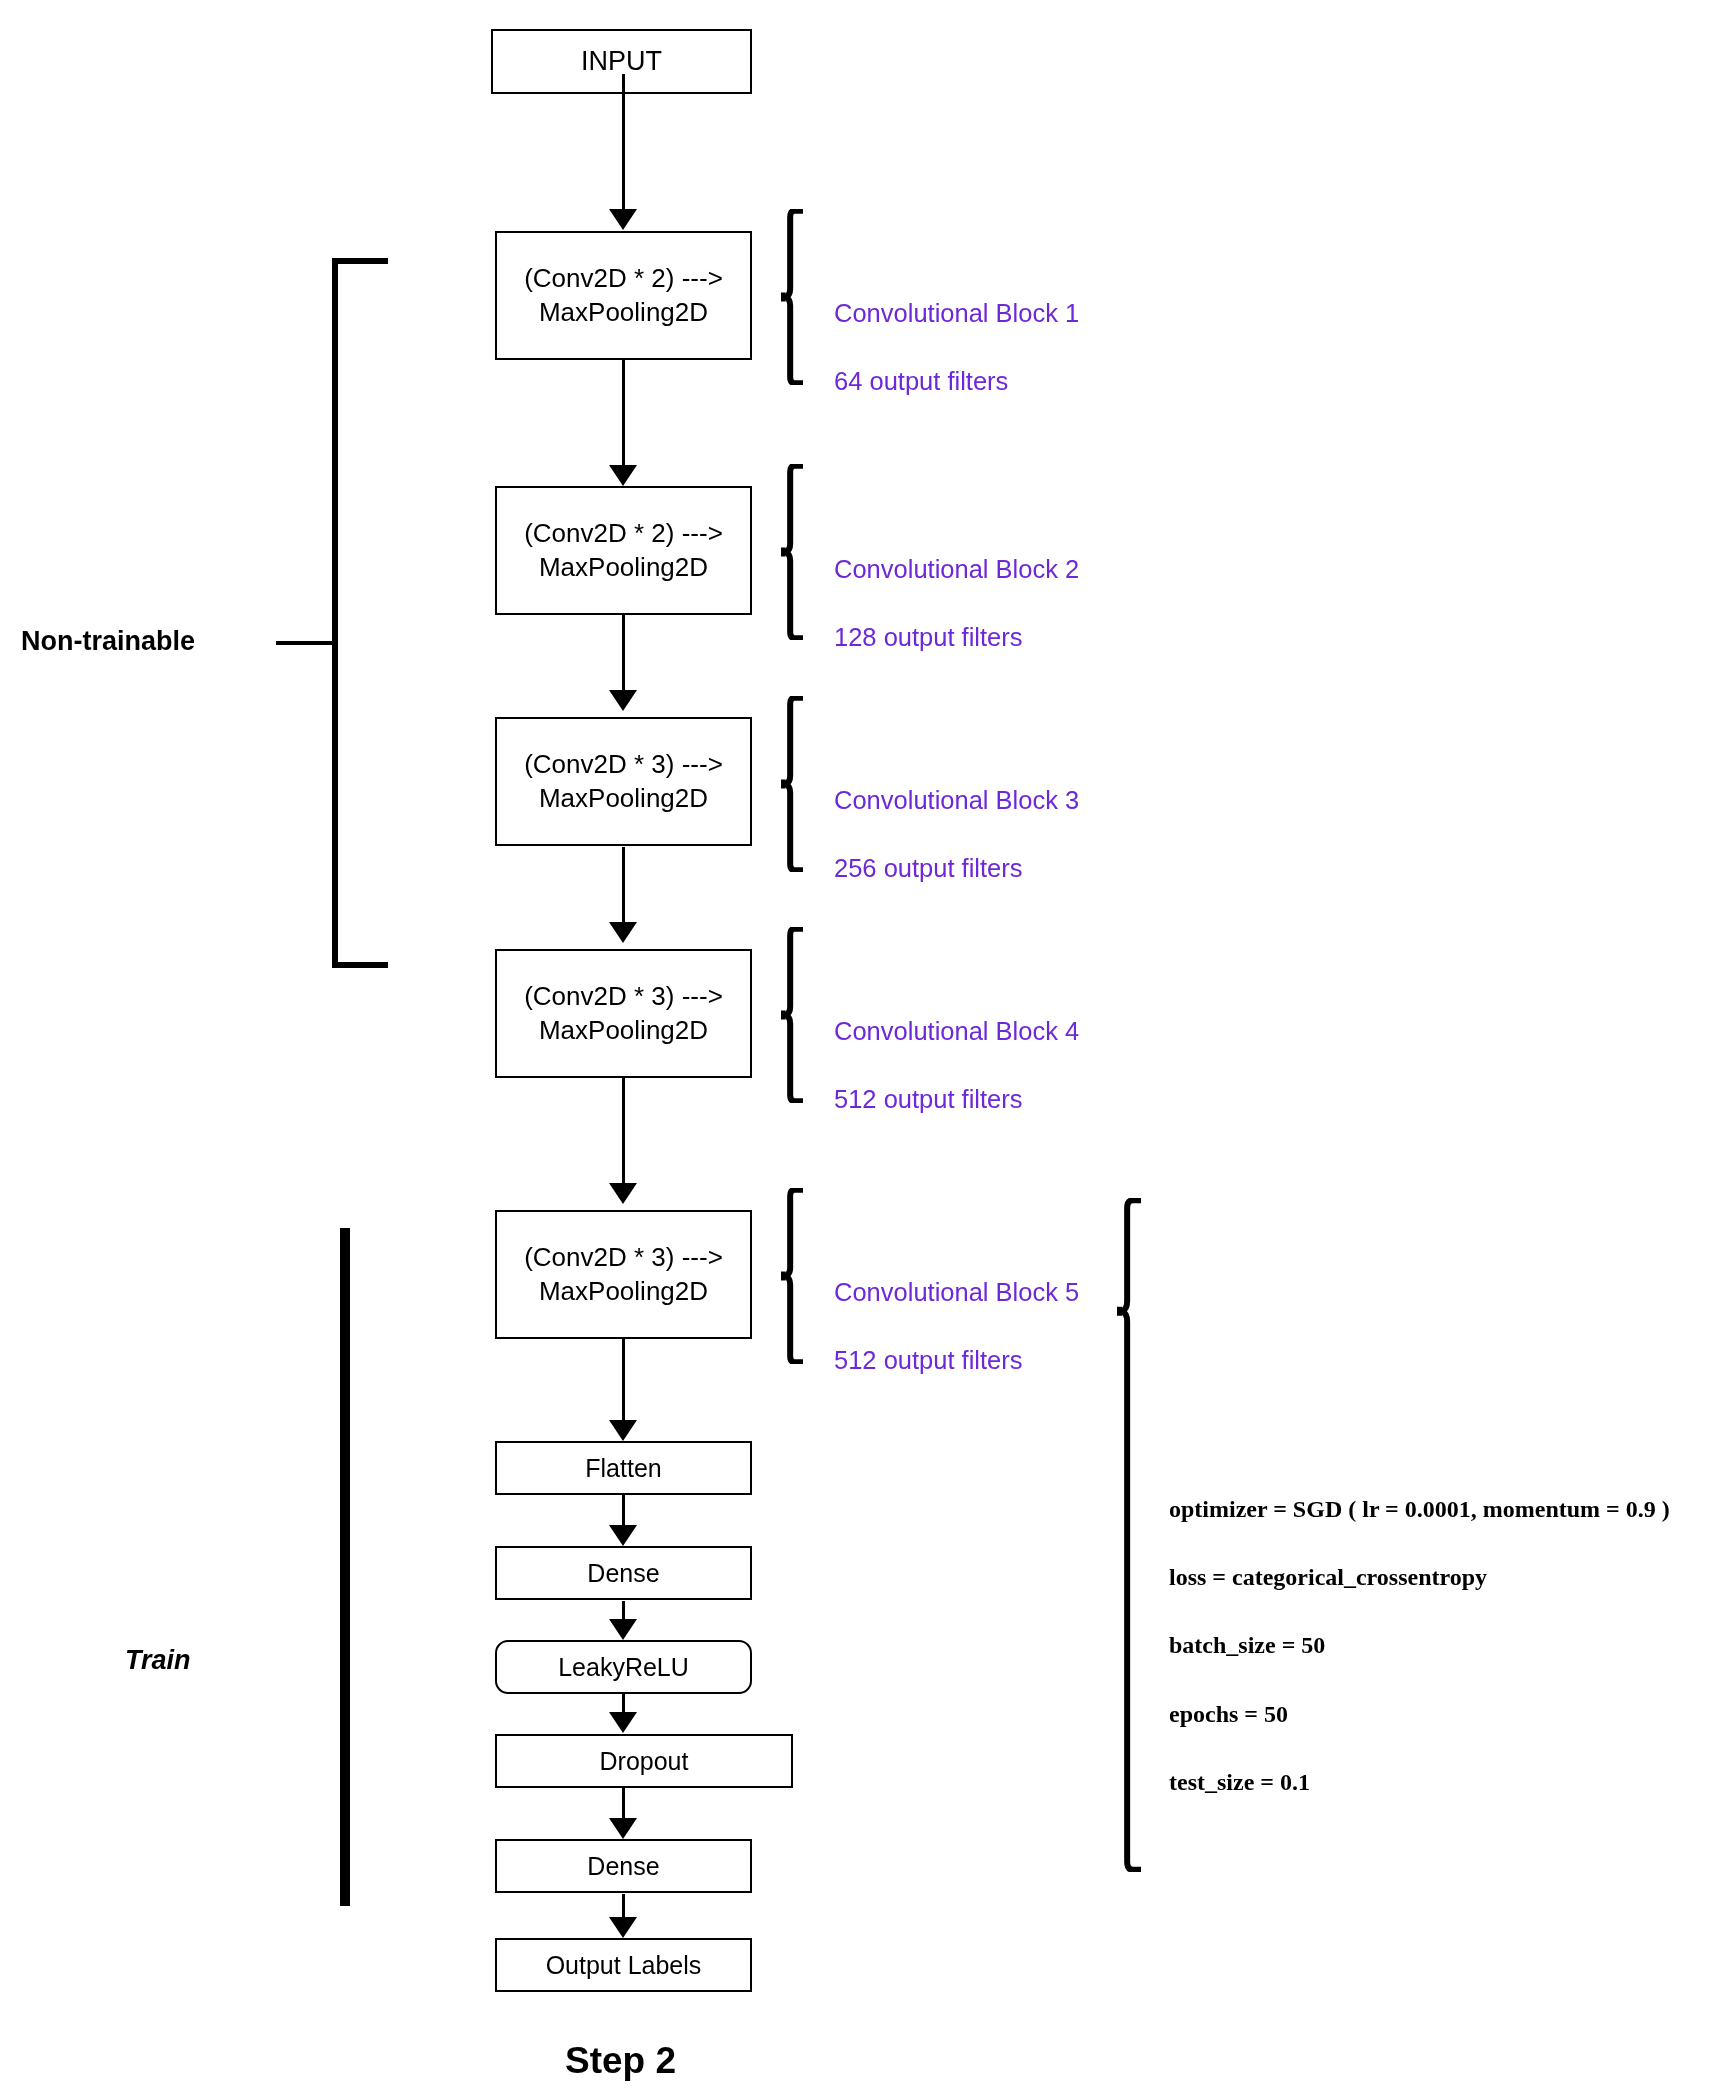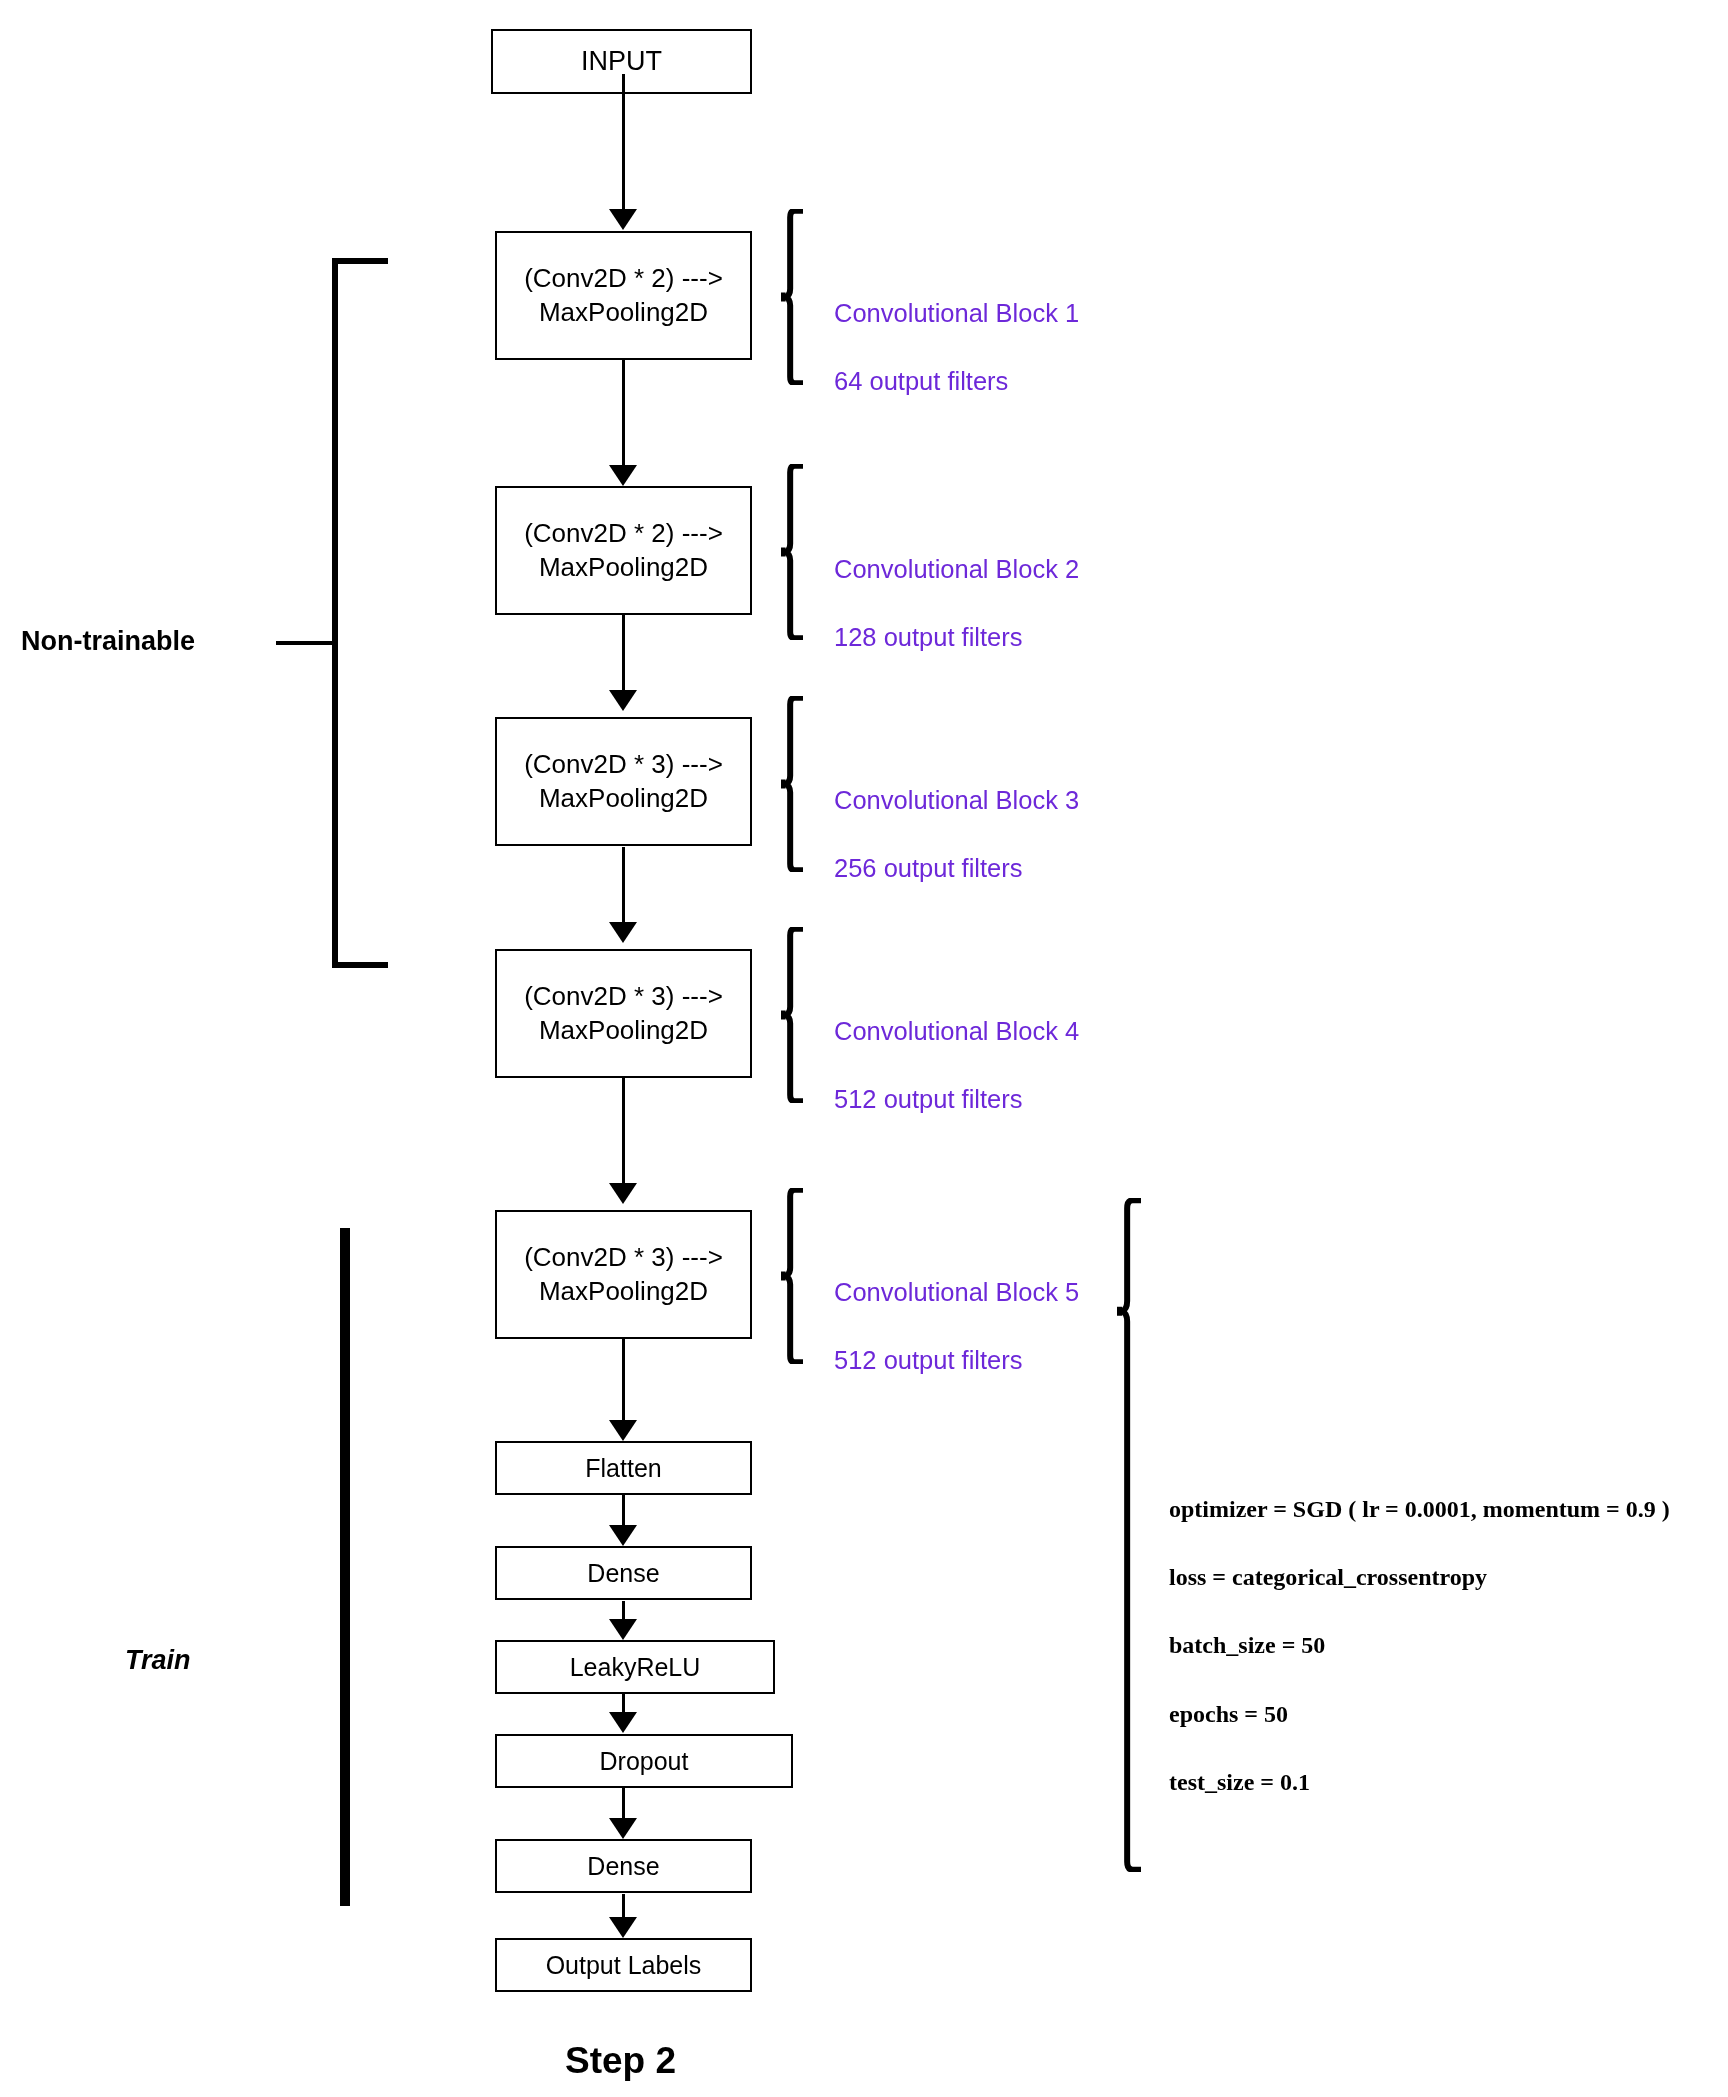--- a/index.html
+++ b/index.html
@@ -170,21 +170,21 @@
     <div class="head"></div>
   </div>
 
   <div class="node small" style="left:495px;top:1546px;width:257px;height:54px;">Dense</div>
 
   <div class="arrow" style="left:609px;top:1601px;width:29px;height:39px;">
     <div class="shaft" style="height:18px;"></div>
     <div class="head"></div>
   </div>
 
-  <div class="node small" style="left:495px;top:1640px;width:280px;height:54px;">LeakyReLU</div>
+  <div class="node small" style="left:495px;top:1640px;width:257px;height:54px;border-radius:13px;">LeakyReLU</div>
 
   <div class="arrow" style="left:609px;top:1694px;width:29px;height:39px;">
     <div class="shaft" style="height:18px;"></div>
     <div class="head"></div>
   </div>
 
   <div class="node small" style="left:495px;top:1734px;width:298px;height:54px;">Dropout</div>
 
   <div class="arrow" style="left:609px;top:1788px;width:29px;height:51px;">
     <div class="shaft" style="height:30px;"></div>

